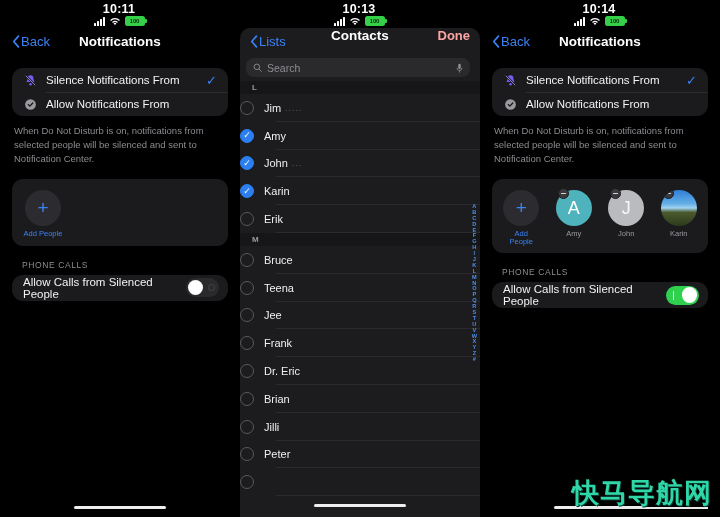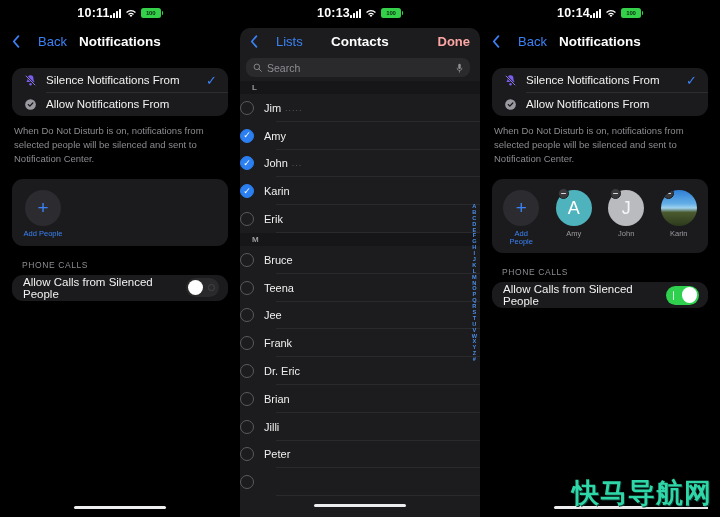--- a/index.html
+++ b/index.html
@@ -6,22 +6,23 @@
   html,body { width:720px; height:517px; background:#000; overflow:hidden; }
   body {
     font-family:"Liberation Sans","DejaVu Sans",sans-serif;
     -webkit-font-smoothing:antialiased;
   }
   .stage { position:relative; width:720px; height:517px; background:#000; display:flex; }
   .panel { position:relative; width:240px; height:517px; background:#000; overflow:hidden; }
 
   
   .statusbar {
-    height:26px; display:flex; align-items:center; justify-content:center;
+    height:26px; display:flex; align-items:center; justify-content:flex-end;
     padding:0 14px 0 12px;
+    flex-direction:column;
   }
   .sb-time { color:#fff; font-size:12.5px; font-weight:600; letter-spacing:.2px; }
   .sb-right { display:flex; align-items:center; gap:4px; }
   .bars { display:flex; align-items:flex-end; gap:1px; height:9px; }
   .bars i { display:block; width:2px; background:#fff; border-radius:.5px; }
   .bars i:nth-child(1){height:3px}
   .bars i:nth-child(2){height:5px}
   .bars i:nth-child(3){height:7px}
   .bars i:nth-child(4){height:9px}
   .wifi { position:relative; width:12px; height:9px; }
@@ -33,21 +34,21 @@
   .batt span { font-size:6px; color:#0a2a0f; font-weight:700; line-height:1; letter-spacing:-.2px;}
   .batt::after {
     content:""; position:absolute; right:-2.5px; top:3px; width:1.6px; height:4px;
     background:#35d04a; border-radius:0 1px 1px 0;
   }
 
   
   .navbar {
     height:30px; display:flex; align-items:center; position:relative; padding:0 12px;
   }
-  .nav-back { display:flex; align-items:center; gap:18px; color:#3b82f6; font-size:13px; cursor:pointer;}
+  .nav-back { display:flex; align-items:center; gap:1px; color:#3b82f6; font-size:13px; cursor:pointer;}
   .chev { width:8px; height:13px; display:block; }
   .nav-title {
     position:absolute; left:0; right:0; text-align:center; color:#fff;
     font-size:13.5px; font-weight:600; pointer-events:none;
   }
   .nav-right { margin-left:auto; color:#fca5a5; font-size:13px; font-weight:700; cursor:pointer;}
 
   
   .group { margin:12px 12px 0 12px; background:#1b1b1d; border-radius:11px; overflow:hidden; }
   .row {
@@ -107,21 +108,21 @@
   }
   .switch.on .bar {
     position:absolute; left:6.5px; top:5px; width:1.8px; height:9px; background:#d9f5df; border-radius:1px;
   }
 
   
   .sheet {
     position:absolute; left:0; right:0; top:28px; bottom:0;
     background:#1c1c1e; border-radius:10px 10px 0 0; overflow:hidden;
   }
-  .sheet-nav { height:26px; display:flex; align-items:center; padding:0 10px; position:relative; }
+  .sheet-nav { height:26px; display:flex; padding:0 10px; position:relative; }
   .search-wrap { padding:4px 10px 4px 6px; }
   .searchbar {
     height:19px; border-radius:8px; background:#2a2a2c; display:flex; align-items:center;
     padding:0 7px; gap:5px;
   }
   .search-ph { color:#8e8e93; font-size:10.5px; flex:1;}
   .idx-hdr {
     background:#161618; color:#9a9a9f; font-size:8px; font-weight:600;
     padding:2px 0 2px 12px; letter-spacing:.3px;
   }

